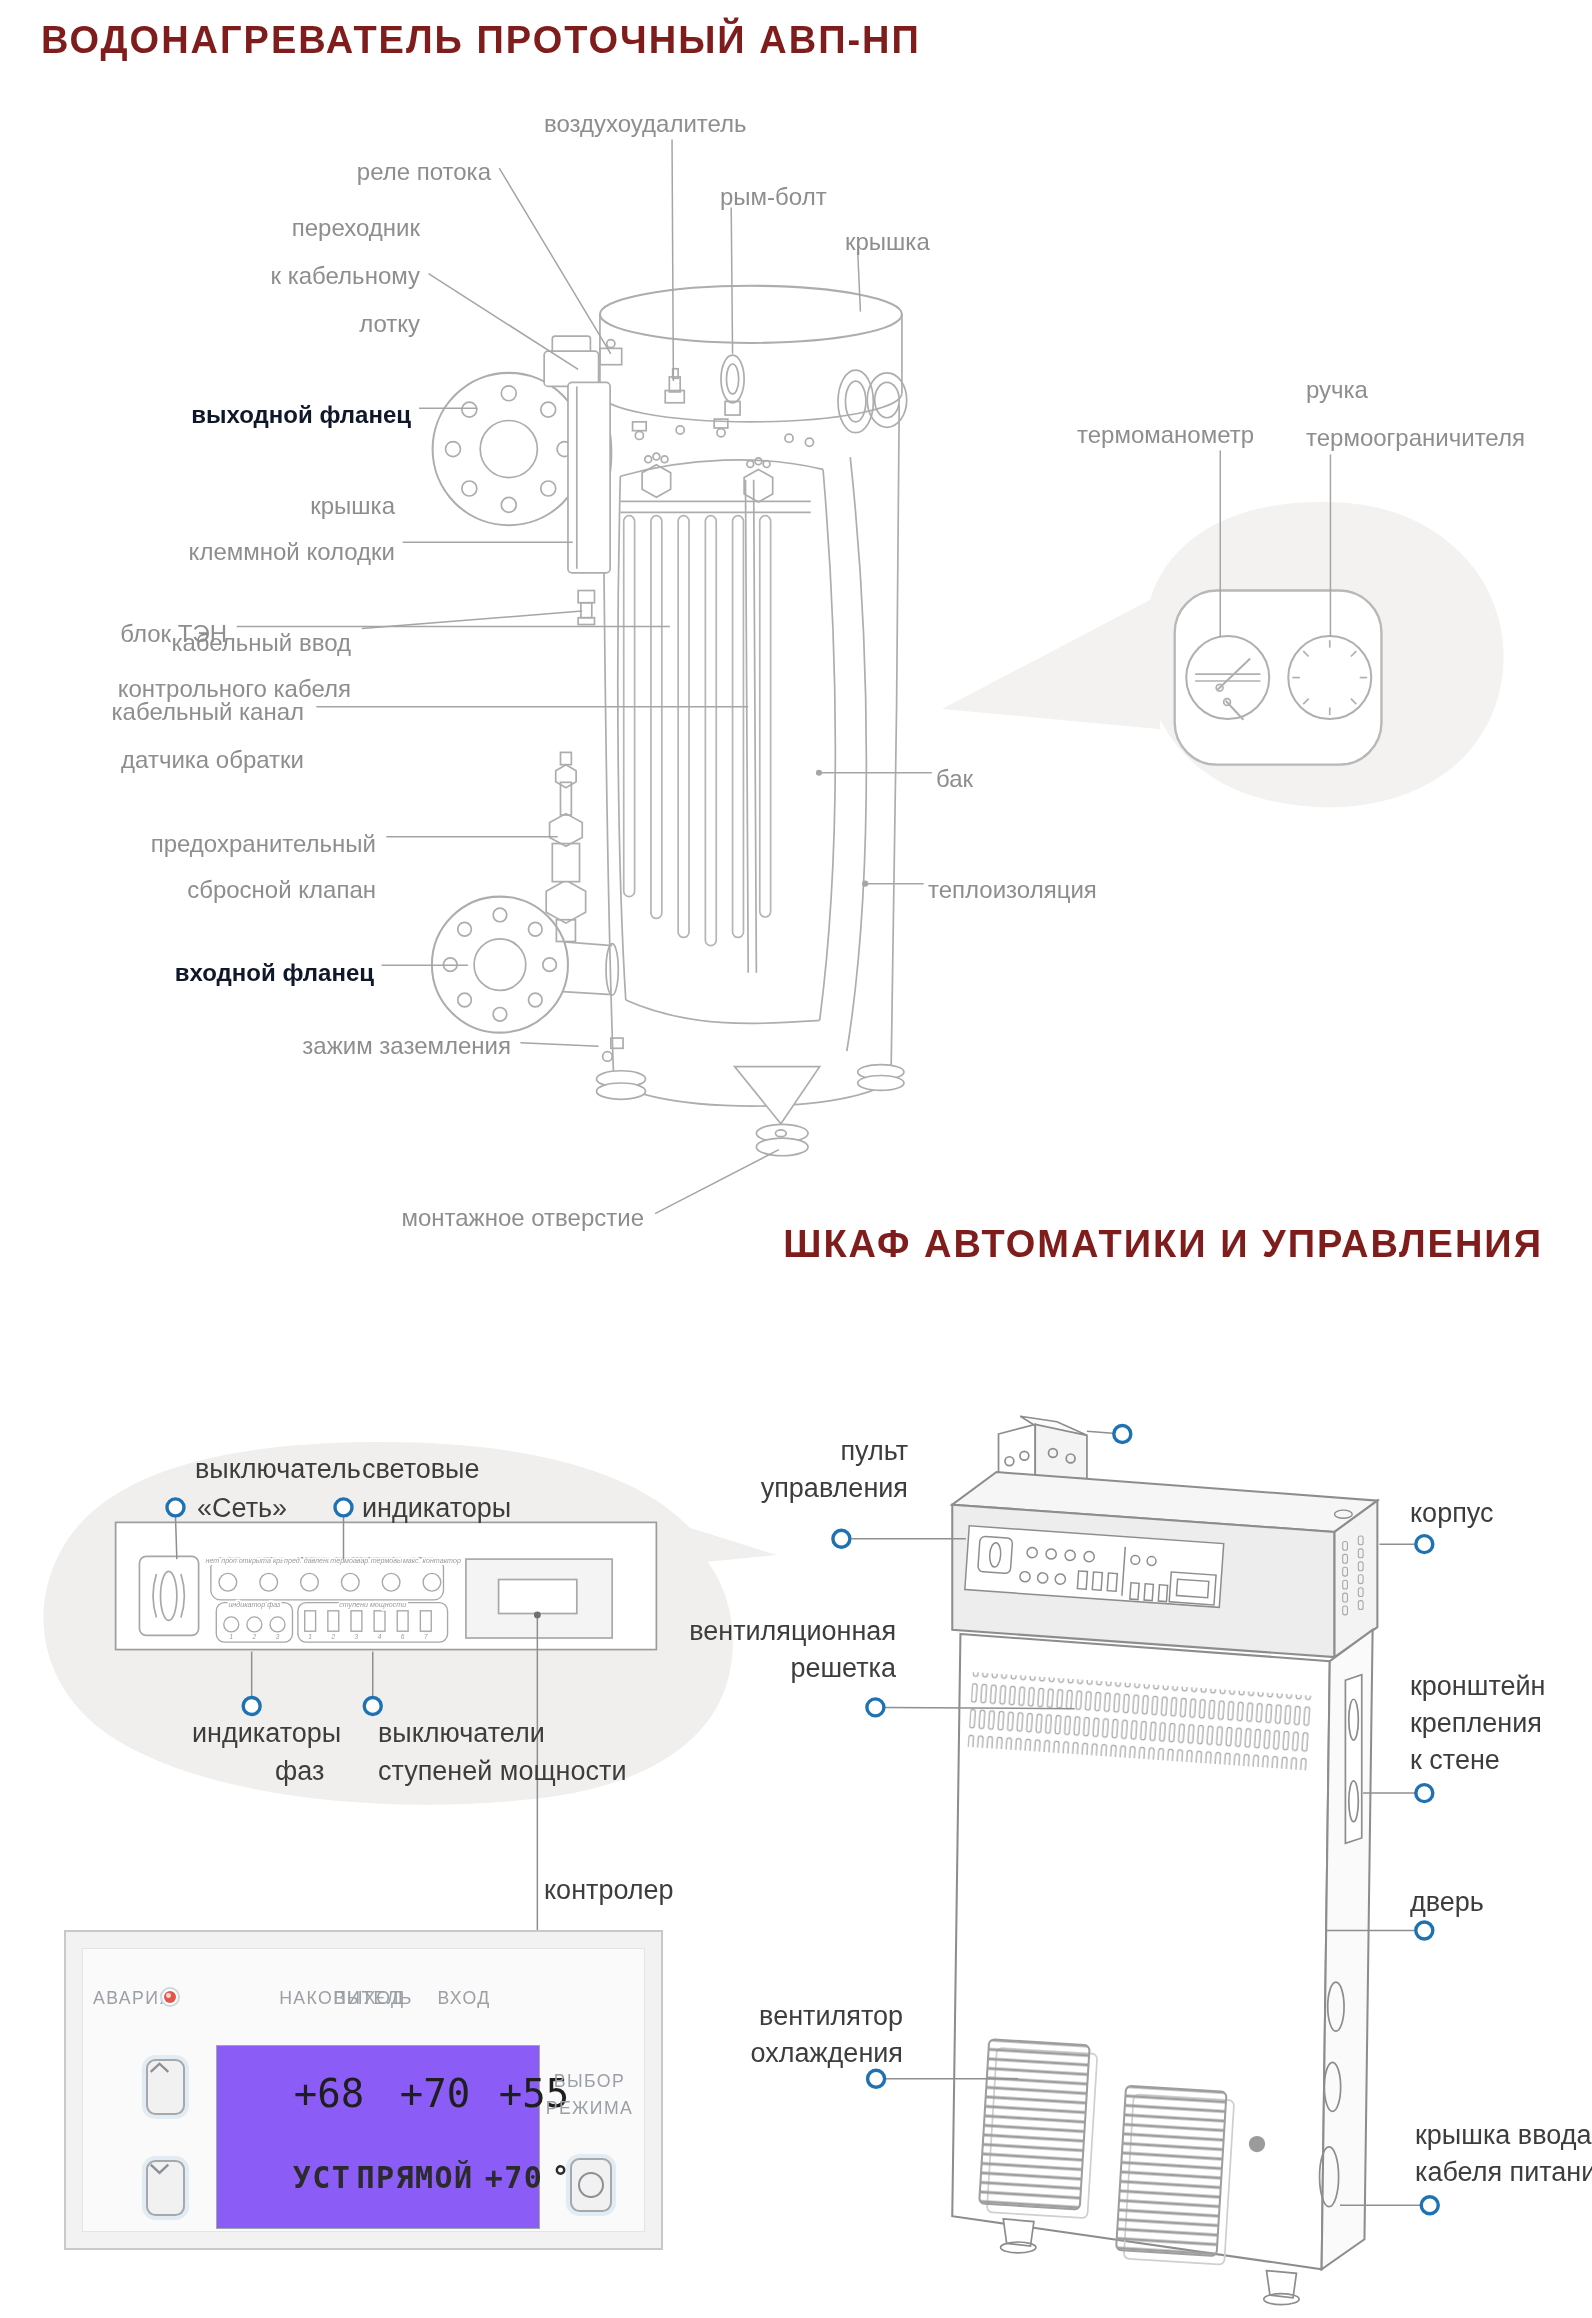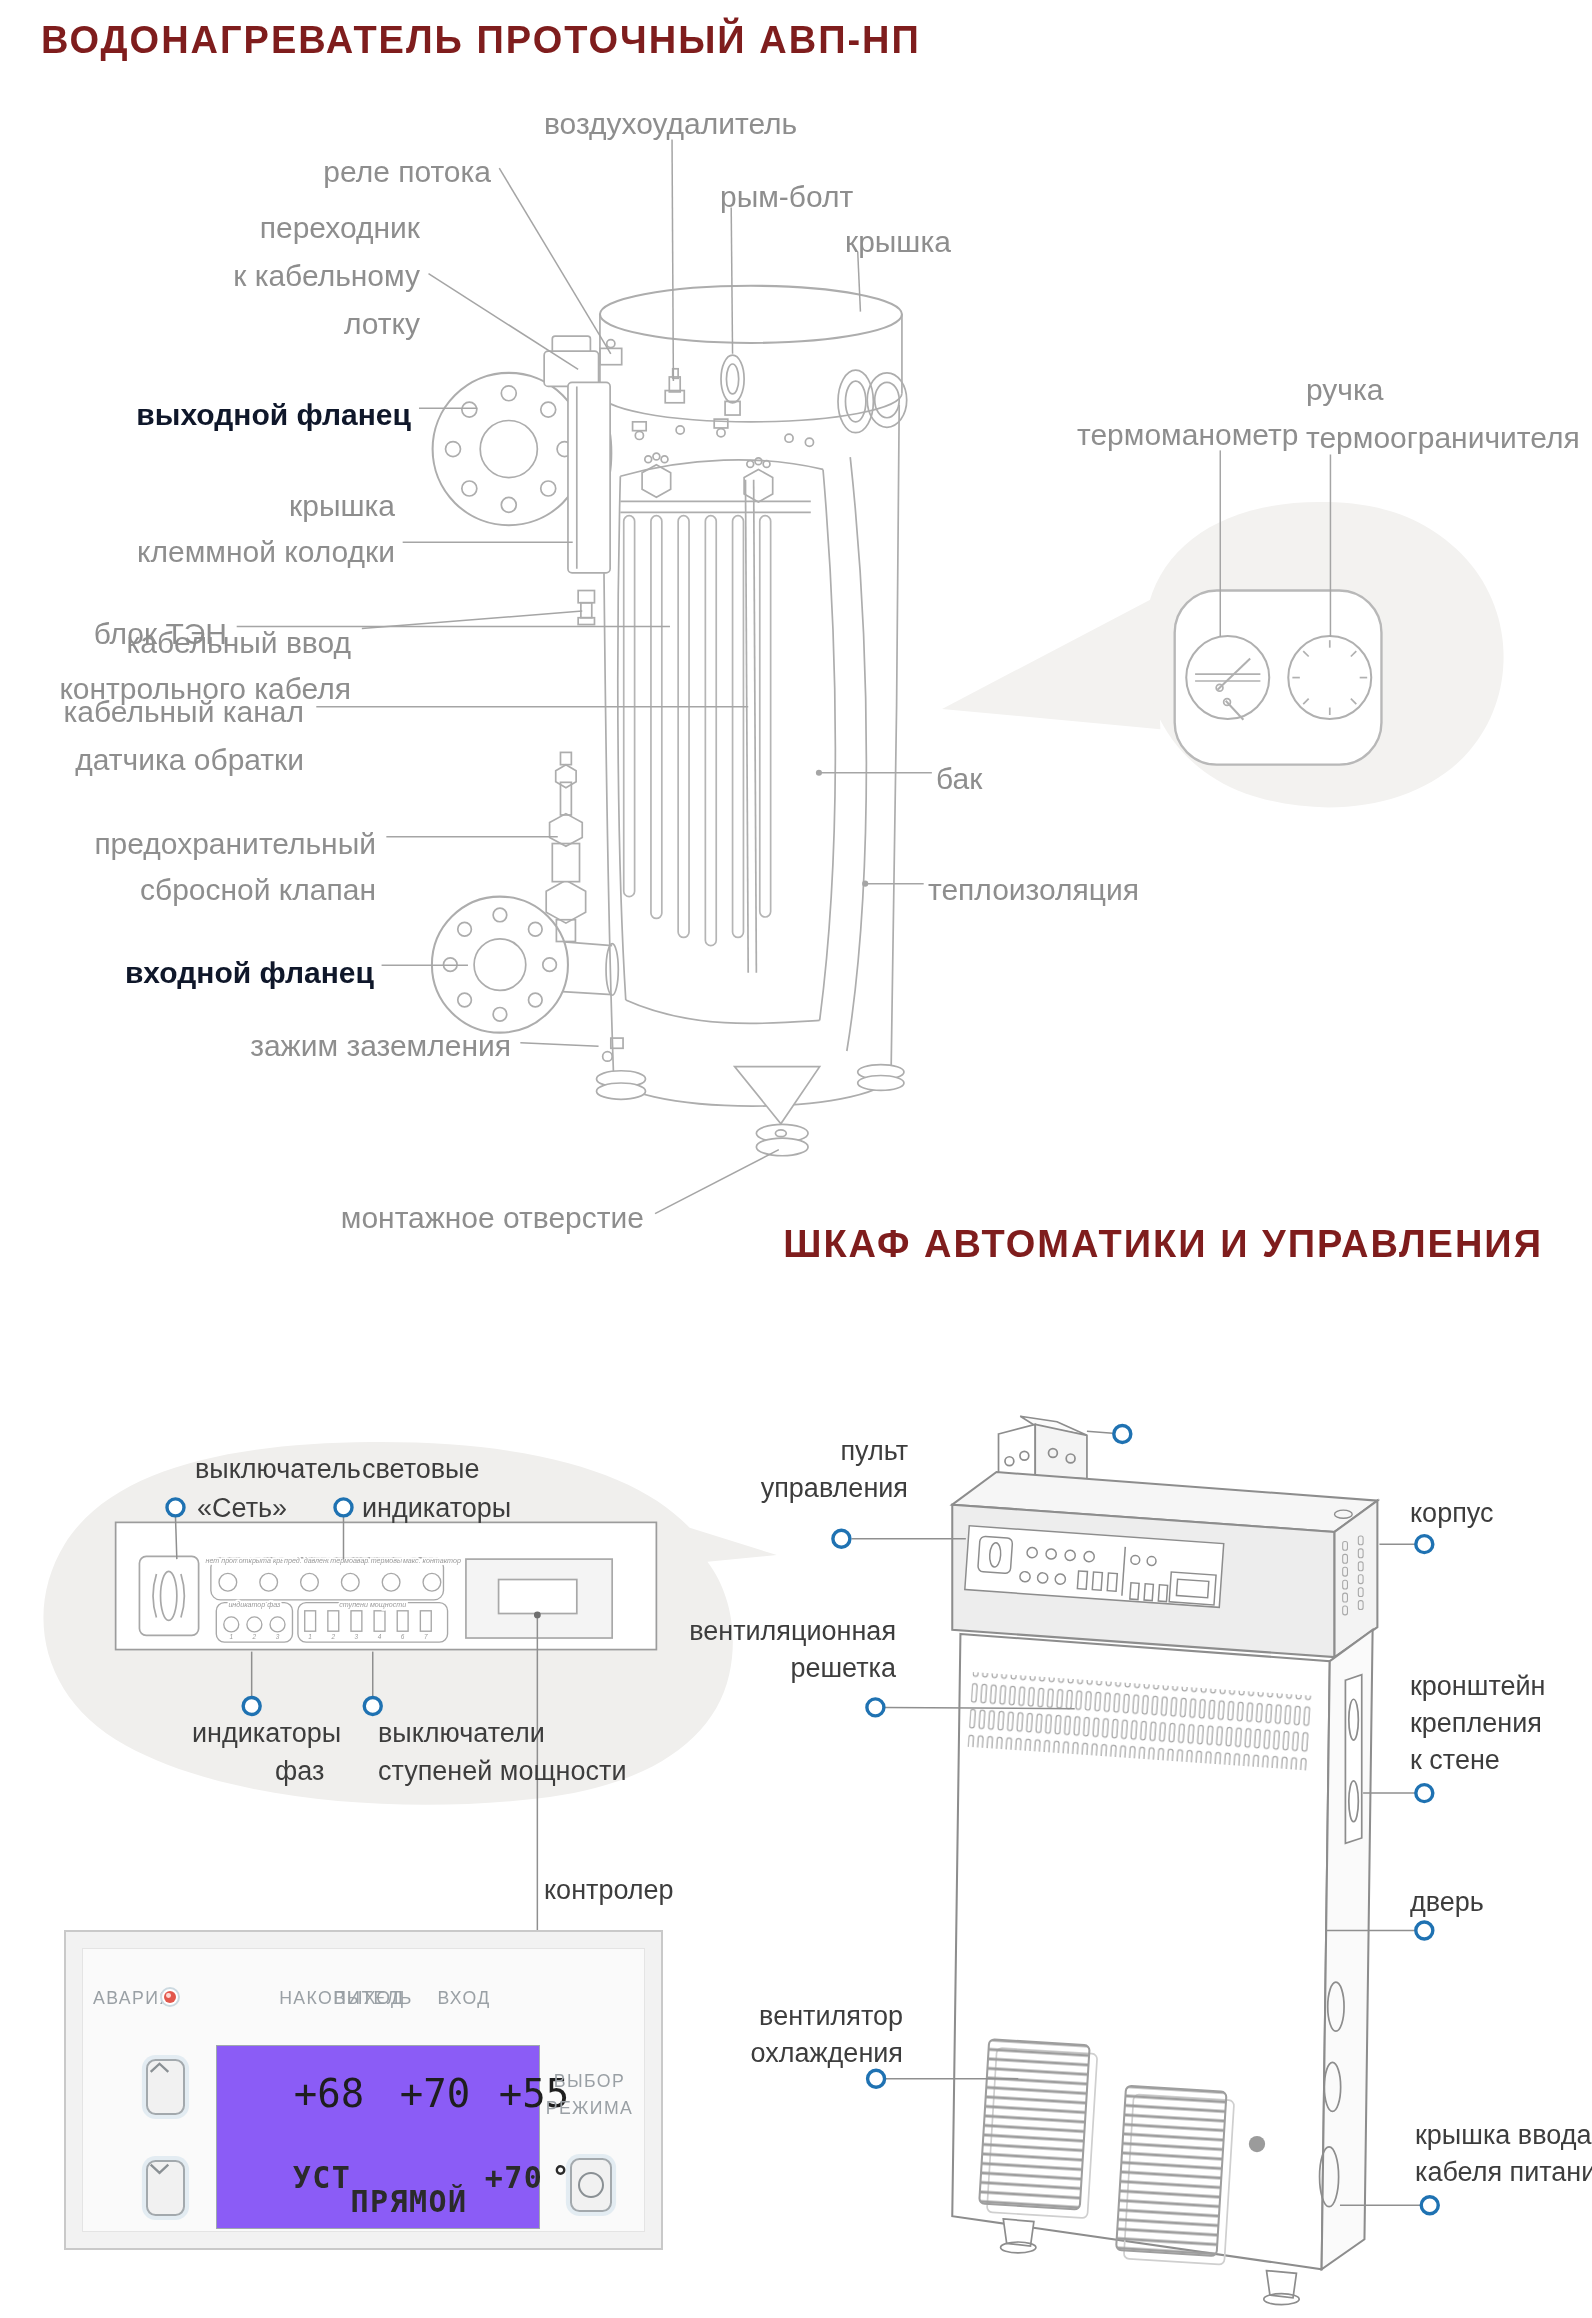--- a/index.html
+++ b/index.html
@@ -1,20 +1,20 @@
 <!DOCTYPE html>
 <html style="font-size:11px"><head>
 <meta charset="utf-8">
 <style>
   html,body{margin:0;padding:0;background:#fff;}
   #page{position:relative;width:1593px;height:2319px;background:#ffffff;overflow:hidden;
         font-family:"Liberation Sans",sans-serif;}
   svg{position:absolute;left:0;top:0;}
   .t{position:absolute;font-weight:bold;font-size:38px;letter-spacing:2px;color:#7f1d1d;white-space:nowrap;}
-  .hl{position:absolute;font-size:30px;line-height:48px;color:#8e8e8e;white-space:nowrap;}
+  .hl{position:absolute;font-size:24px;line-height:48px;color:#8e8e8e;white-space:nowrap;}
   .hl.ra{text-align:right;}
   .hl.bold{font-weight:bold;color:#0f172a;text-align:center;}
   .cl{position:absolute;font-size:27px;line-height:37px;color:#3d3d3d;white-space:nowrap;}
   .cl.ra{text-align:right;}
   
   #ctrl{position:absolute;left:64px;top:1930px;width:599px;height:320px;background:#f2f2f2;
         border:2px solid #c9c9c9;box-sizing:border-box;}
   #ctrl .inner{position:absolute;left:16.3px;top:16.3px;right:16.3px;bottom:16.3px;background:#fafafa;border:1.4px solid #e4e4e4;}
   #ctrl .hdr{position:absolute;font-size:17.7px;color:#9aa0a5;letter-spacing:1.4px;white-space:nowrap;}
   .lcd{position:absolute;left:150px;top:113px;width:322px;height:182px;background:#8b5cf6;border:1.4px solid #9fa9ad;}
@@ -512,21 +512,21 @@
       </div>
   <div class="hdr" style="left:212px;top:56px;width:136px;text-align:center;">НАКОПИТЕЛЬ</div>
   <div class="hdr" style="left:235px;top:56px;width:136px;text-align:center;left:235px;">ВЫХОД</div>
   <div class="hdr" style="left:330px;top:56px;width:136px;text-align:center;">ВХОД</div>
 
   <div class="lcd">
     <span class="r1" style="left:112px;">+68</span>
     <span class="r1" style="left:218px;">+70</span>
     <span class="r1" style="left:317px;">+55</span>
     <span class="r2" style="left:105px;">УСТ</span>
-    <span class="r2" style="left:192px;margin-top:24px;">ПРЯМОЙ</span>
+    <span class="r2" style="left:198px;">ПРЯМОЙ</span>
     <span class="r2" style="left:297px;">+70</span>
     <span class="r2" style="left:354px;">°С</span>
   </div>
 
   <div class="pbtn" style="left:80px;top:127px;">
     <svg width="23" height="13.6" viewBox="0 0 34 20">
           <polyline points="4,16 17,4 30,16" fill="none" stroke="#8a9094" stroke-width="3.5"></polyline>
         </svg>
   </div>
   <div class="pbtn" style="left:80px;top:228px;">

